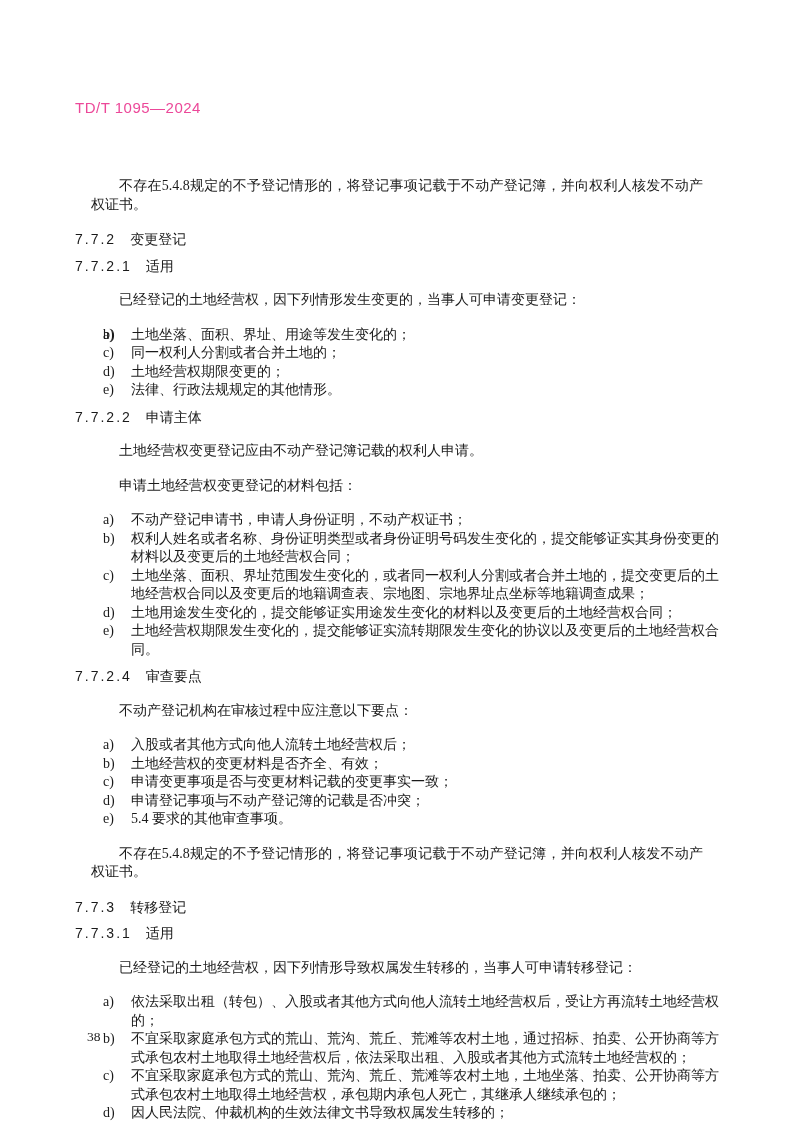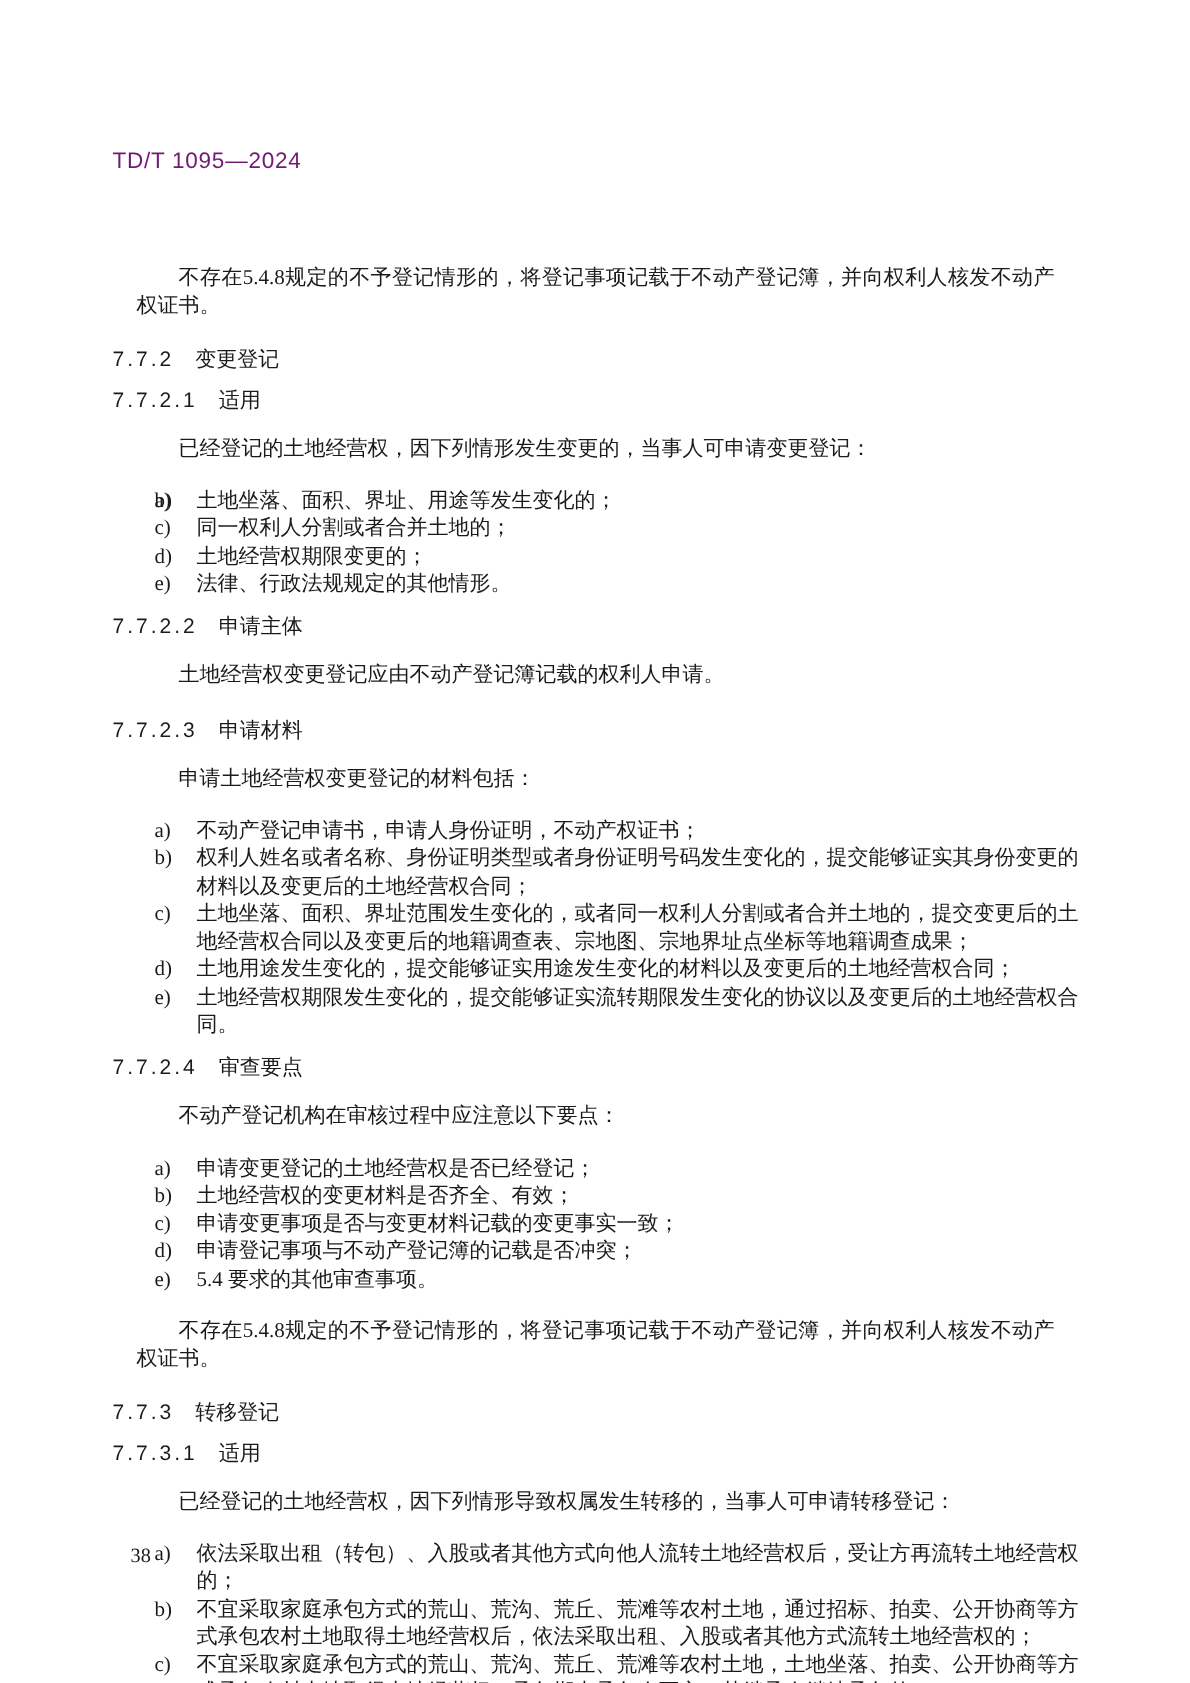--- a/index.html
+++ b/index.html
@@ -14,21 +14,21 @@
     width: 793px; height: 1122px;
     background: #ffffff;
     overflow: hidden;
   }
   .doc-code {
     position: absolute;
     left: 75px; top: 99px;
     font-family: "Liberation Sans", "DejaVu Sans", sans-serif;
     font-size: 15px;
     letter-spacing: 0.5px;
-    color: #701a75;
+    color: #ec4899;
     white-space: pre;
   }
   .content {
     position: absolute;
     left: 75px; top: 161px;
     width: 644px;
     font-size: 14px;
     line-height: 18.5px;
     text-align: justify;
   }
@@ -73,30 +73,29 @@
       <div class="heading"><span class="num">7.7.2</span><span class="title">变更登记</span></div>
       <div class="heading"><span class="num">7.7.2.1</span><span class="title">适用</span></div>
       <p class="para">已经登记的土地经营权，因下列情形发生变更的，当事人可申请变更登记：</p>
       <div class="list-item"><span class="marker">a)</span></div>
       <div class="list-item"><span class="marker">b)</span><span class="li-text">土地坐落、面积、界址、用途等发生变化的；</span></div>
       <div class="list-item"><span class="marker">c)</span><span class="li-text">同一权利人分割或者合并土地的；</span></div>
       <div class="list-item"><span class="marker">d)</span><span class="li-text">土地经营权期限变更的；</span></div>
       <div class="list-item"><span class="marker">e)</span><span class="li-text">法律、行政法规规定的其他情形。</span></div>
       <div class="heading"><span class="num">7.7.2.2</span><span class="title">申请主体</span></div>
       <p class="para">土地经营权变更登记应由不动产登记簿记载的权利人申请。</p>
-      <div class="heading"><span class="num">7.7.2.3</span><span class="title">申请材料</span></div>
       <p class="para">申请土地经营权变更登记的材料包括：</p>
       <div class="list-item"><span class="marker">a)</span><span class="li-text">不动产登记申请书，申请人身份证明，不动产权证书；</span></div>
       <div class="list-item"><span class="marker">b)</span><span class="li-text">权利人姓名或者名称、身份证明类型或者身份证明号码发生变化的，提交能够证实其身份变更的材料以及变更后的土地经营权合同；</span></div>
       <div class="list-item"><span class="marker">c)</span><span class="li-text">土地坐落、面积、界址范围发生变化的，或者同一权利人分割或者合并土地的，提交变更后的土地经营权合同以及变更后的地籍调查表、宗地图、宗地界址点坐标等地籍调查成果；</span></div>
       <div class="list-item"><span class="marker">d)</span><span class="li-text">土地用途发生变化的，提交能够证实用途发生变化的材料以及变更后的土地经营权合同；</span></div>
       <div class="list-item"><span class="marker">e)</span><span class="li-text">土地经营权期限发生变化的，提交能够证实流转期限发生变化的协议以及变更后的土地经营权合同。</span></div>
       <div class="heading"><span class="num">7.7.2.4</span><span class="title">审查要点</span></div>
       <p class="para">不动产登记机构在审核过程中应注意以下要点：</p>
-      <div class="list-item"><span class="marker">a)</span><span class="li-text">申请变更登记的土地经营权是否已经登记；</span></div>
+      <div class="list-item"><span class="marker">a)</span><span class="li-text">入股或者其他方式向他人流转土地经营权后；</span></div>
       <div class="list-item"><span class="marker">b)</span><span class="li-text">土地经营权的变更材料是否齐全、有效；</span></div>
       <div class="list-item"><span class="marker">c)</span><span class="li-text">申请变更事项是否与变更材料记载的变更事实一致；</span></div>
       <div class="list-item"><span class="marker">d)</span><span class="li-text">申请登记事项与不动产登记簿的记载是否冲突；</span></div>
       <div class="list-item"><span class="marker">e)</span><span class="li-text">5.4 要求的其他审查事项。</span></div>
       <p class="para">不存在5.4.8规定的不予登记情形的，将登记事项记载于不动产登记簿，并向权利人核发不动产权证书。</p>
       <div class="heading"><span class="num">7.7.3</span><span class="title">转移登记</span></div>
       <div class="heading"><span class="num">7.7.3.1</span><span class="title">适用</span></div>
       <p class="para">已经登记的土地经营权，因下列情形导致权属发生转移的，当事人可申请转移登记：</p>
       <div class="list-item"><span class="marker">a)</span><span class="li-text">依法采取出租（转包）、入股或者其他方式向他人流转土地经营权后，受让方再流转土地经营权的；</span></div>
       <div class="list-item"><span class="marker">b)</span><span class="li-text">不宜采取家庭承包方式的荒山、荒沟、荒丘、荒滩等农村土地，通过招标、拍卖、公开协商等方式承包农村土地取得土地经营权后，依法采取出租、入股或者其他方式流转土地经营权的；</span></div>

